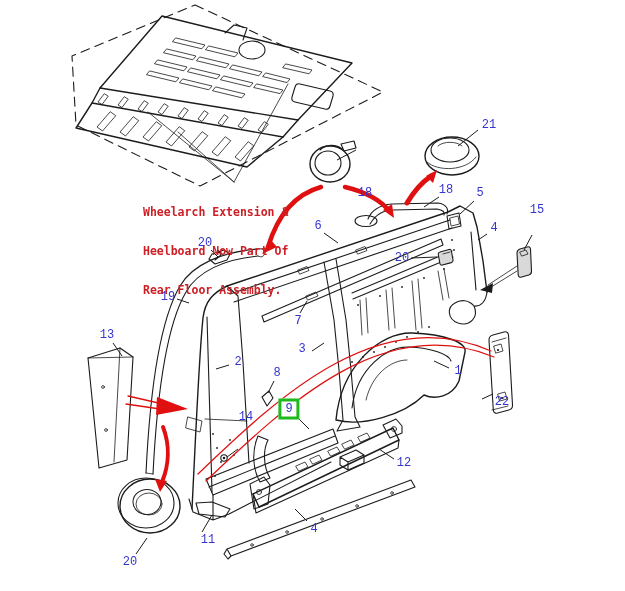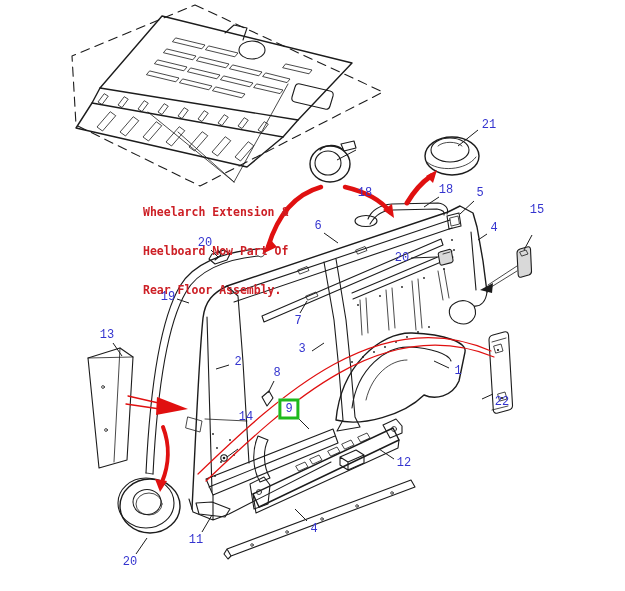--- a/index.html
+++ b/index.html
@@ -293,21 +293,21 @@
       <div class="callout" style="left: 458px; top: 371px;">1</div>
       <div class="callout" style="left: 238px; top: 362px;">2</div>
       <div class="callout" style="left: 302px; top: 349px;">3</div>
       <div class="callout" style="left: 494px; top: 228px;">4</div>
       <div class="callout" style="left: 480px; top: 193px;">5</div>
       <div class="callout" style="left: 318px; top: 226px;">6</div>
       <div class="callout" style="left: 298px; top: 321px;">7</div>
       <div class="callout" style="left: 277px; top: 373px;">8</div>
       <div class="callout highlighted" style="left: 289px; top: 409px;">9</div>
       <div class="callout" style="left: 314px; top: 529px;">4</div>
-      <div class="callout" style="left: 196px; top: 540px;">11</div>
+      <div class="callout" style="left: 208px; top: 540px;">11</div>
       <div class="callout" style="left: 404px; top: 463px;">12</div>
       <div class="callout" style="left: 107px; top: 335px;">13</div>
       <div class="callout" style="left: 246px; top: 417px;">14</div>
       <div class="callout" style="left: 537px; top: 210px;">15</div>
       <div class="callout" style="left: 168px; top: 297px;">19</div>
       <div class="callout" style="left: 446px; top: 190px;">18</div>
       <div class="callout" style="left: 365px; top: 146px; margin-top: 47px;">18</div>
       <div class="callout" style="left: 130px; top: 562px;">20</div>
       <div class="callout" style="left: 205px; top: 243px;">20</div>
       <div class="callout" style="left: 402px; top: 258px;">20</div>

